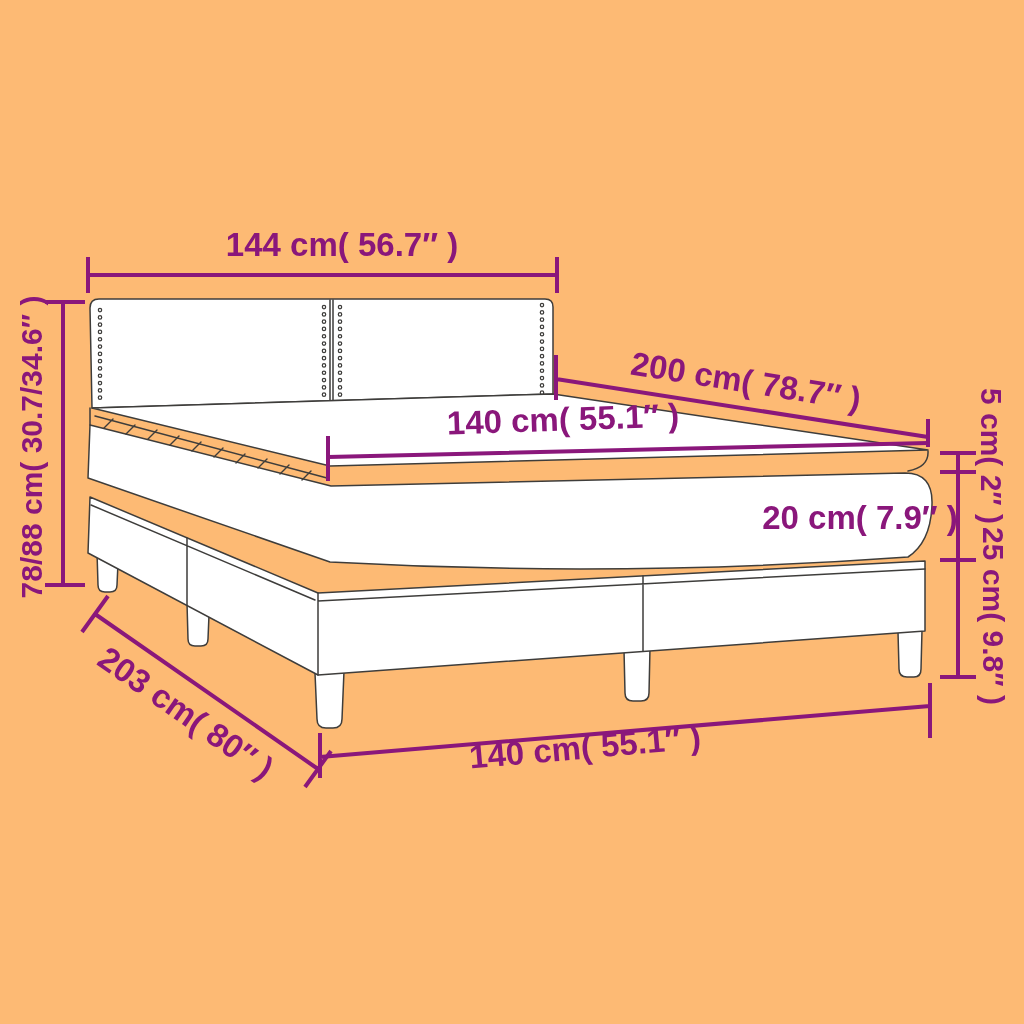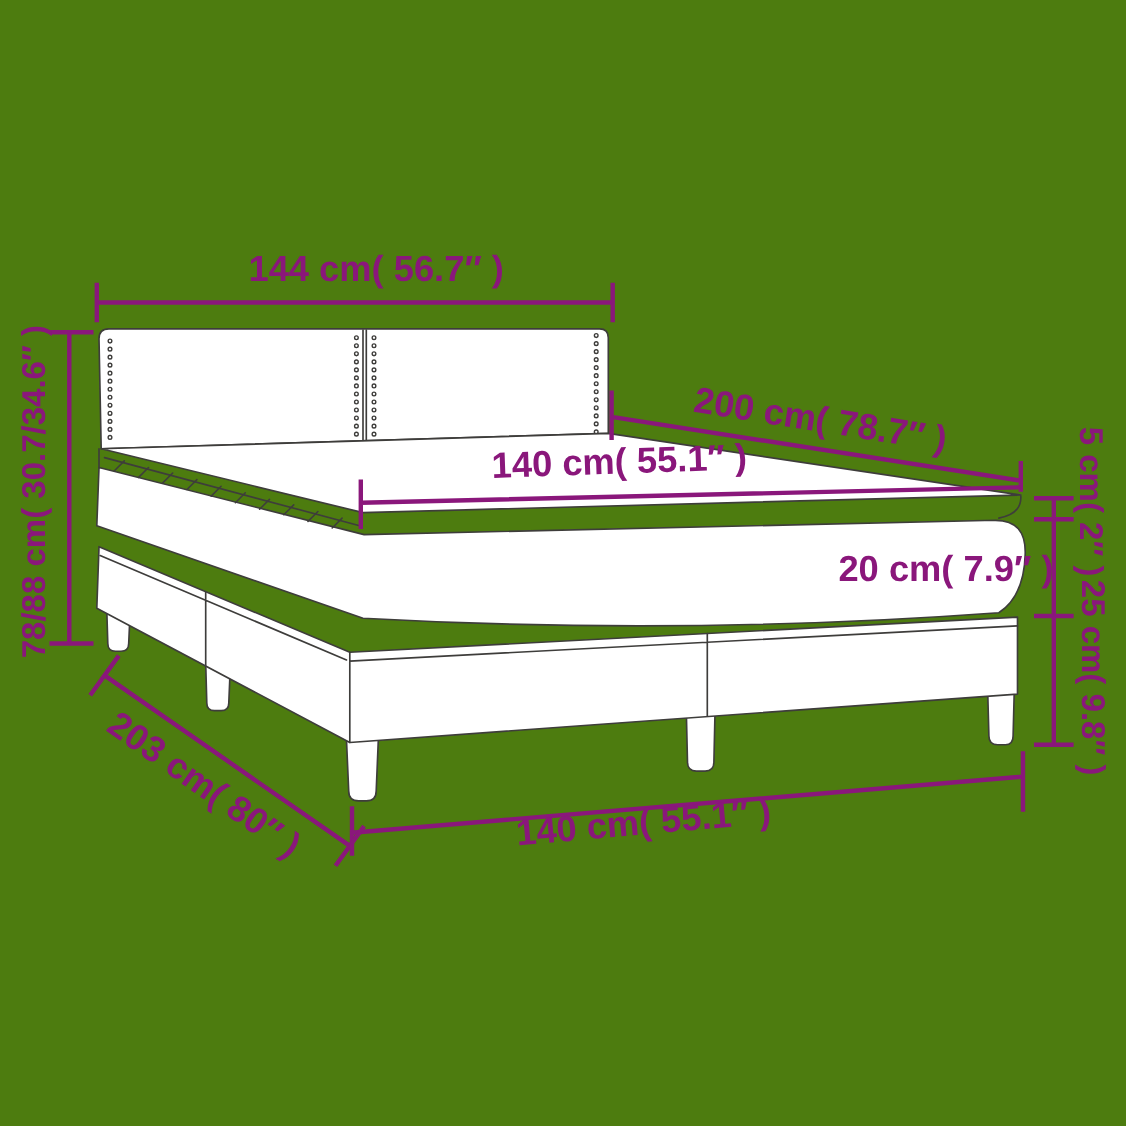--- a/index.html
+++ b/index.html
@@ -1,16 +1,16 @@
 <!DOCTYPE html>
 <html><head>
 <meta charset="utf-8">
 <style>
   html,body{margin:0;padding:0;background:#ffffff;}
-  .stage{width:1024px;height:1024px;position:relative;background:#4d7c0f;overflow:hidden;}
+  .stage{width:1024px;height:1024px;position:relative;background:#fdba74;overflow:hidden;}
   svg{display:block;}
   text{font-family:"Liberation Sans","DejaVu Sans",sans-serif;font-weight:bold;}
 </style>
 </head>
 <body>
 
 <div class="stage">
 <svg width="1024" height="1024" viewBox="0 0 1024 1024">
 
   <g fill="none" stroke-width="1.5" stroke-linejoin="round" stroke-linecap="round" stroke="#3e3d3b">

